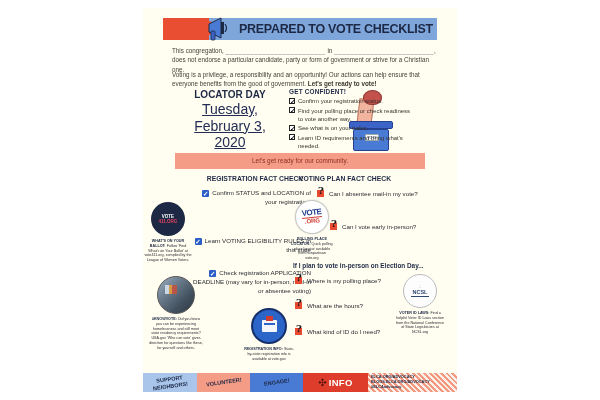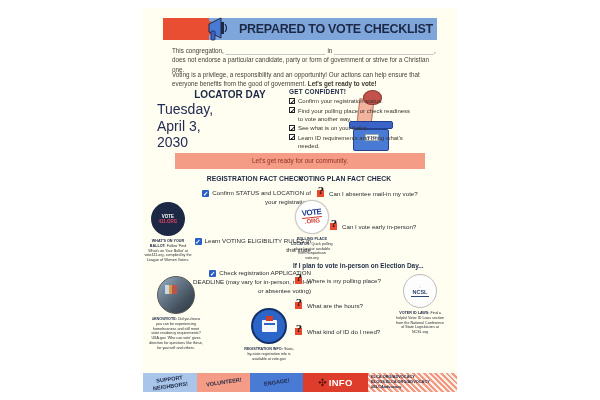--- a/index.html
+++ b/index.html
@@ -15,22 +15,22 @@
   .megaphone{ position:absolute; left:56px; top:7px; width:32px; height:28px; }
 
   
   .intro { position:absolute; left:29px; width:268px; font-size:6.3px; line-height:1.5; color:#45403a; }
   .intro b { color:#3a352f; }
   .blank { letter-spacing:0.5px; color:#8a8a95; }
 
   
   .eday-label { position:absolute; left:22px; top:81px; width:130px; text-align:center;
                 font-weight:bold; font-size:10px; color:#1D2845; }
-  .eday-date  { position:absolute; left:14px; top:93px; width:146px; 
-                font-size:14px; line-height:1.18; color:#232C54; }
+  .eday-date  { position:absolute; left:14px; top:93px; width:146px; text-align:center;
+                font-size:14px; line-height:1.18; color:#232C54;text-decoration:underline; }
 
   
   .ballot { position:absolute; left:204px; top:82px; width:48px; height:62px; }
   .fist   { position:absolute; left:16px; top:0px;  width:19px; height:15px; background:#C4524C;
             border-radius:50% 50% 45% 45%; border:1px solid #8f3a36; }
   .paper  { position:absolute; left:11px; top:9px;  width:15px; height:25px; background:#F2B39F;
             border:1px solid #b97a63; transform:rotate(7deg); }
   .boxlid { position:absolute; left:2px;  top:31px; width:44px; height:8px;  background:#3C63C8;
             border-radius:2px; border:1px solid #24418f; }
   .boxbody{ position:absolute; left:6px;  top:39px; width:36px; height:22px; background:#4A7BD4;
@@ -140,22 +140,22 @@
       <span class="blank">_________________________</span><span>, does not endorse a particular candidate, party or form of government or strive for a Christian one.</span>
     </div>
     <div class="intro" style="top:62px;">
       <span>Voting is a privilege, a responsibility and an opportunity! Our actions can help ensure that everyone benefits from the good of government.</span>
       <b>Let's get ready to vote!</b>
     </div>
 
     <div class="eday-label">LOCATOR DAY</div>
     <div class="eday-date">
       <div>Tuesday,</div>
-      <div>April 3,</div>
-      <div>2030</div>
+      <div>February 3,</div>
+      <div>2020</div>
     </div>
 
     <div class="ballot">
       <div class="paper"></div>
       <div class="fist"></div>
       <div class="boxlid"></div>
       <div class="boxbody">
         <div class="votelbl">VOTE</div>
       </div>
     </div>

